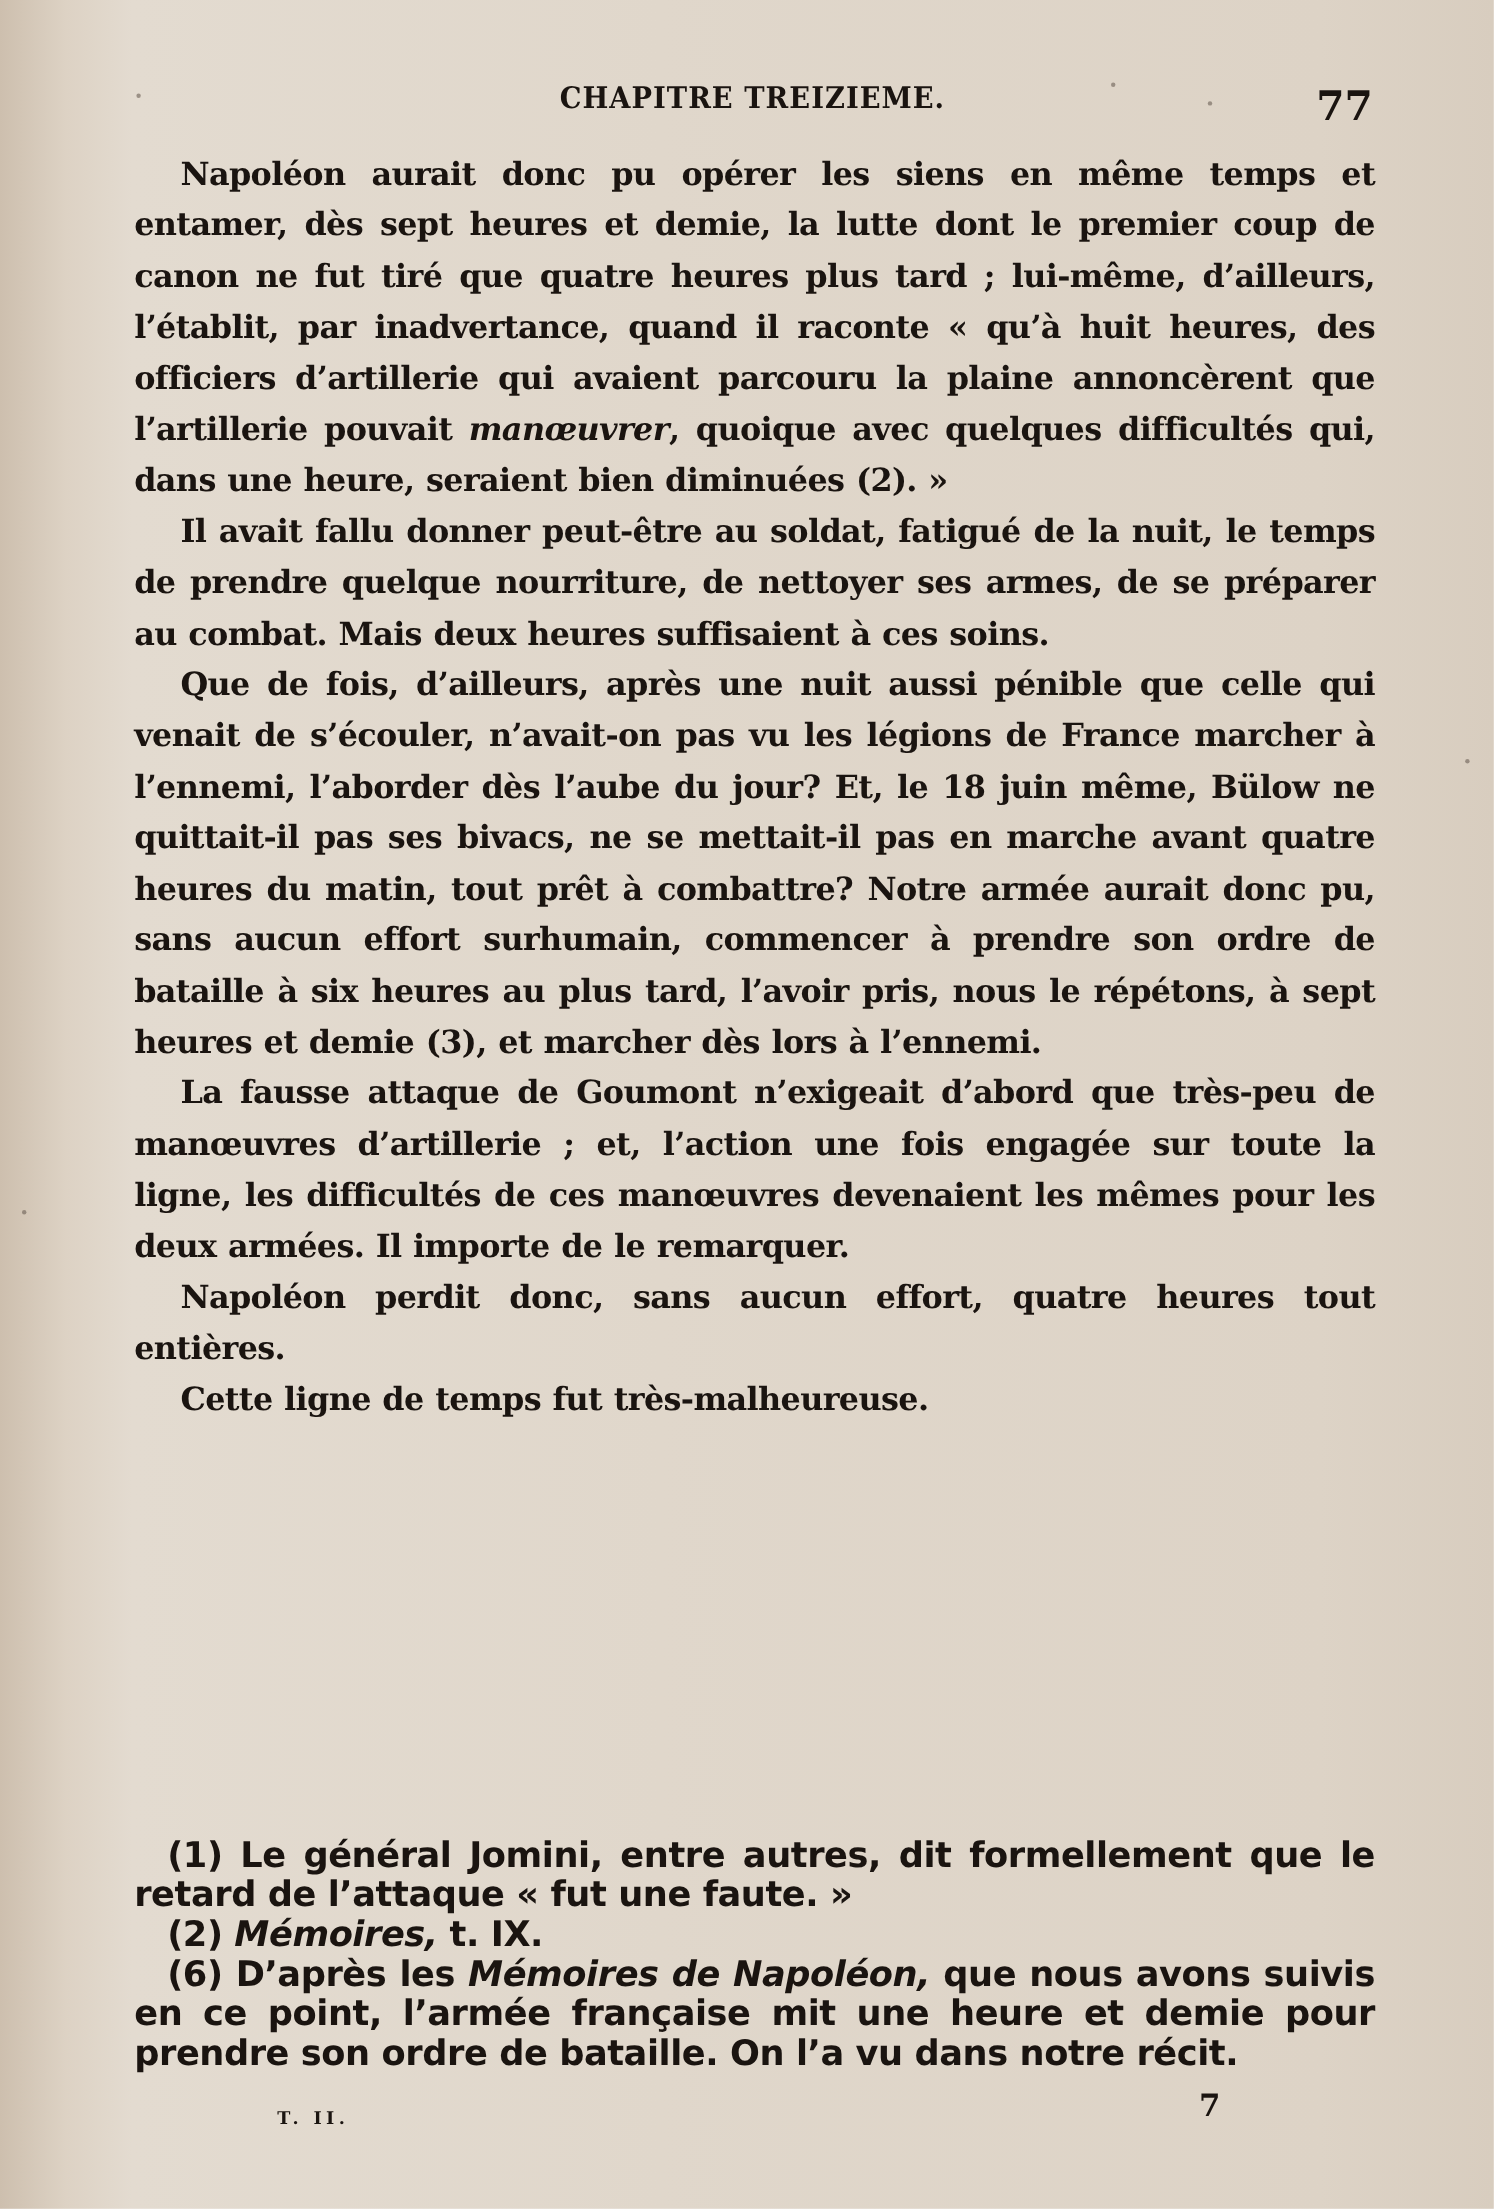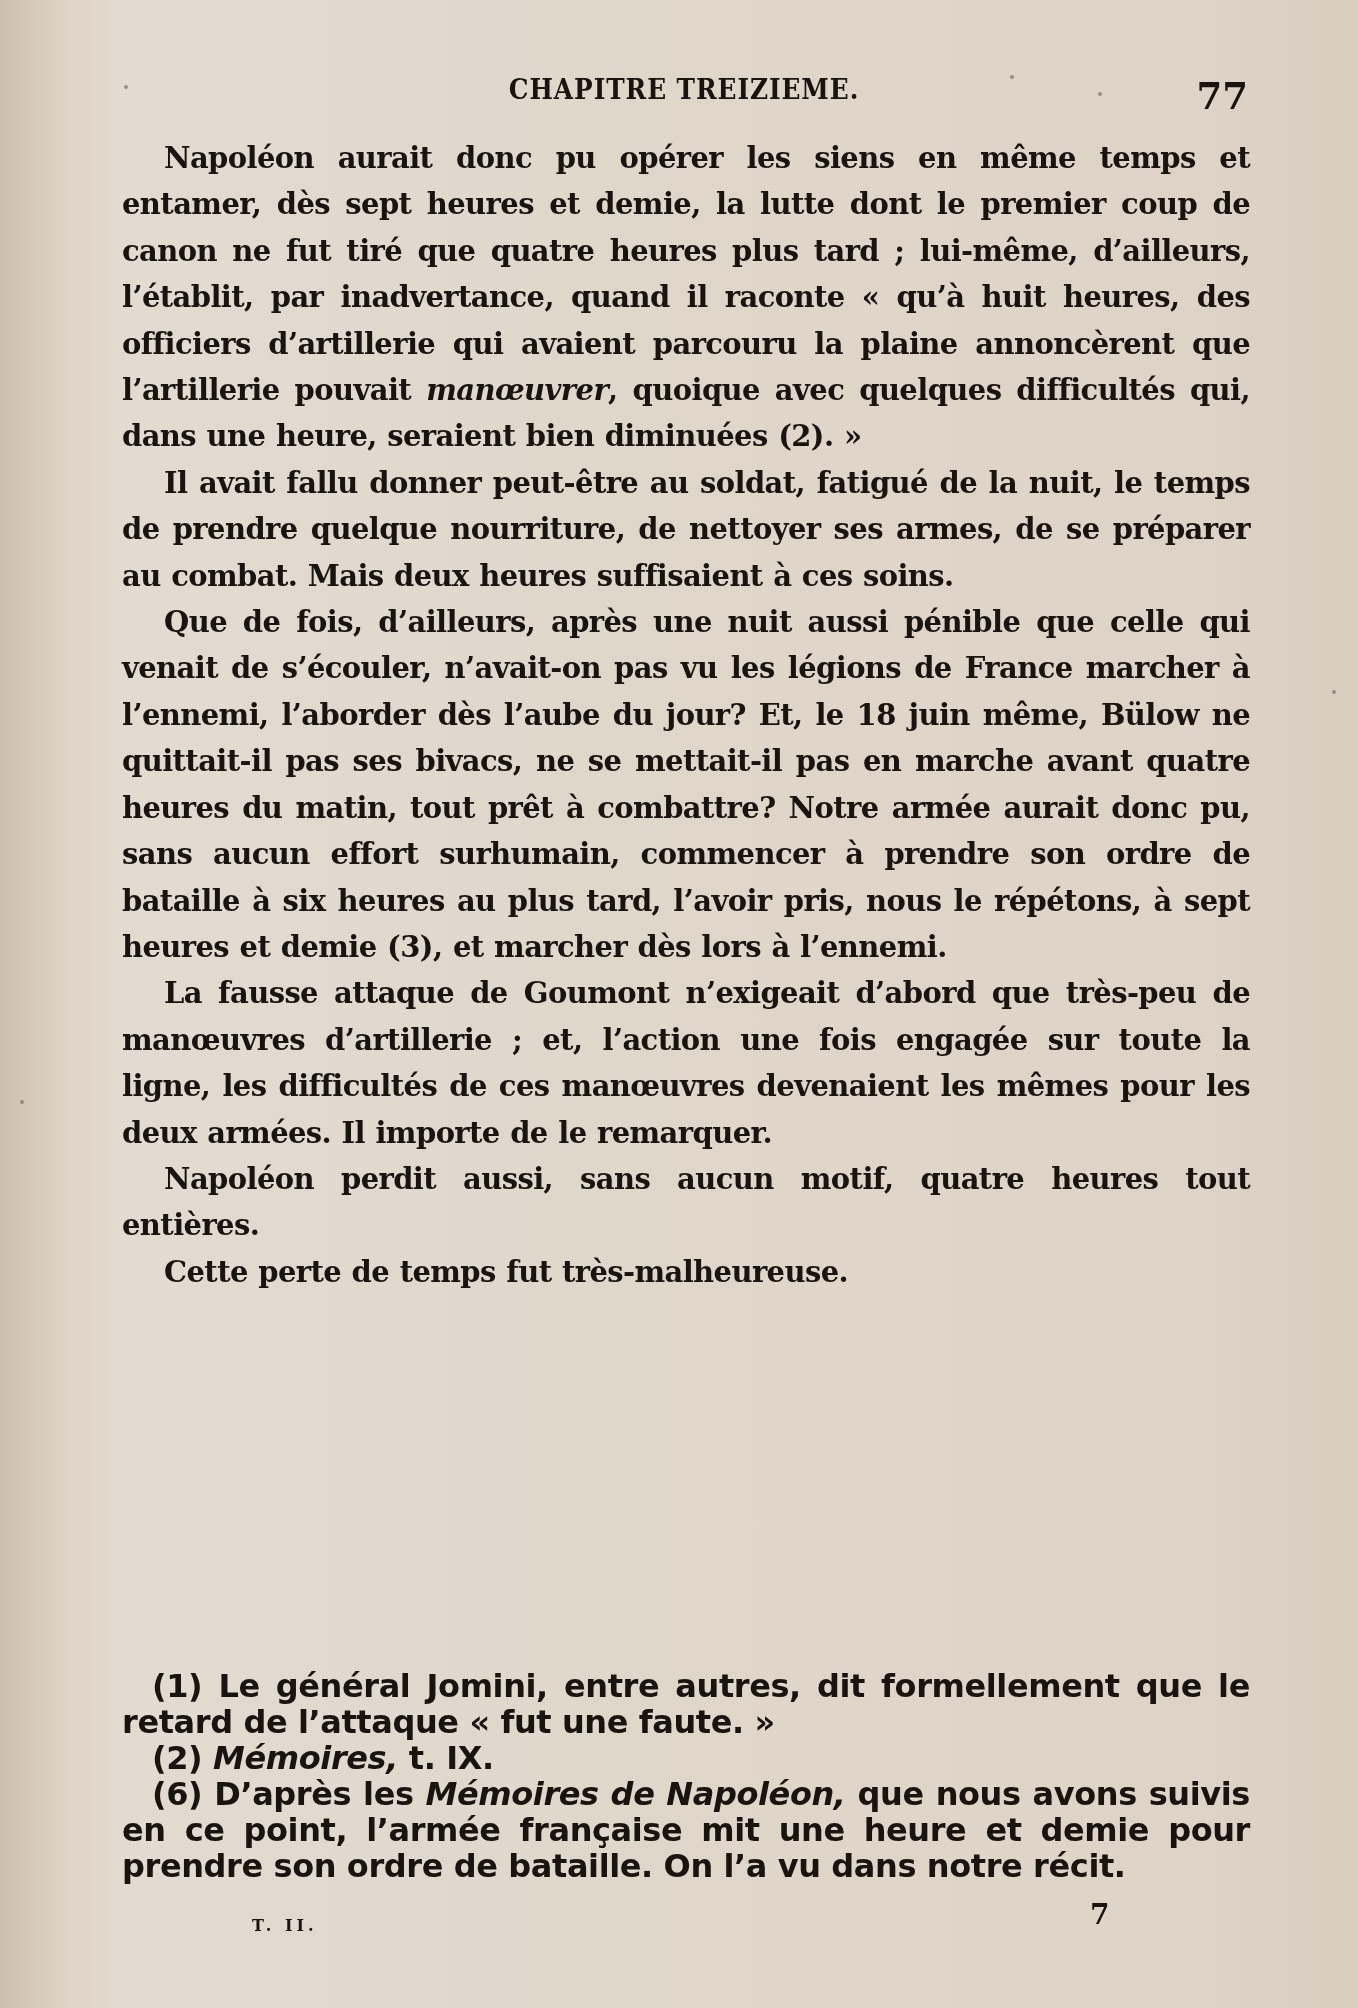--- a/index.html
+++ b/index.html
@@ -118,22 +118,22 @@
   <div class="running-head">
     <div class="running-title">CHAPITRE TREIZIEME.</div>
     <div class="page-number">77</div>
   </div>
 
   <div class="body-text">
     <p class="para"><span>Napoléon aurait donc pu opérer les siens en même temps et entamer, dès sept heures et demie, la lutte dont le premier coup de canon ne fut tiré que quatre heures plus tard ; lui-même, d’ailleurs, l’établit, par inadvertance, quand il raconte « qu’à huit heures, des officiers d’artillerie qui avaient parcouru la plaine annoncèrent que l’artillerie pouvait </span><em>manœuvrer</em><span>, quoique avec quelques difficultés qui, dans une heure, seraient bien diminuées (2). »</span></p>
     <p class="para">Il avait fallu donner peut-être au soldat, fatigué de la nuit, le temps de prendre quelque nourriture, de nettoyer ses armes, de se préparer au combat. Mais deux heures suffisaient à ces soins.</p>
     <p class="para">Que de fois, d’ailleurs, après une nuit aussi pénible que celle qui venait de s’écouler, n’avait-on pas vu les légions de France marcher à l’ennemi, l’aborder dès l’aube du jour? Et, le 18 juin même, Bülow ne quittait-il pas ses bivacs, ne se mettait-il pas en marche avant quatre heures du matin, tout prêt à combattre? Notre armée aurait donc pu, sans aucun effort surhumain, commencer à prendre son ordre de bataille à six heures au plus tard, l’avoir pris, nous le répétons, à sept heures et demie (3), et marcher dès lors à l’ennemi.</p>
     <p class="para">La fausse attaque de Goumont n’exigeait d’abord que très-peu de manœuvres d’artillerie ; et, l’action une fois engagée sur toute la ligne, les difficultés de ces manœuvres devenaient les mêmes pour les deux armées. Il importe de le remarquer.</p>
-    <p class="para">Napoléon perdit aussi, sans aucun motif, quatre heures tout entières.</p>
-    <p class="para">Cette perte de temps fut très-malheureuse.</p>
+    <p class="para">Napoléon perdit donc, sans aucun effort, quatre heures tout entières.</p>
+    <p class="para">Cette ligne de temps fut très-malheureuse.</p>
   </div>
 
   <div class="footnotes">
     <p class="footnote">(1) Le général Jomini, entre autres, dit formellement que le retard de l’attaque « fut une faute. »</p>
     <p class="footnote"><span>(2) </span><em>Mémoires,</em><span> t. IX.</span></p>
     <p class="footnote"><span>(6) D’après les </span><em>Mémoires de Napoléon,</em><span> que nous avons suivis en ce point, l’armée française mit une heure et demie pour prendre son ordre de bataille. On l’a vu dans notre récit.</span></p>
   </div>
 
   <div class="volume-mark">T. II.</div>
   <div class="signature">7</div>

